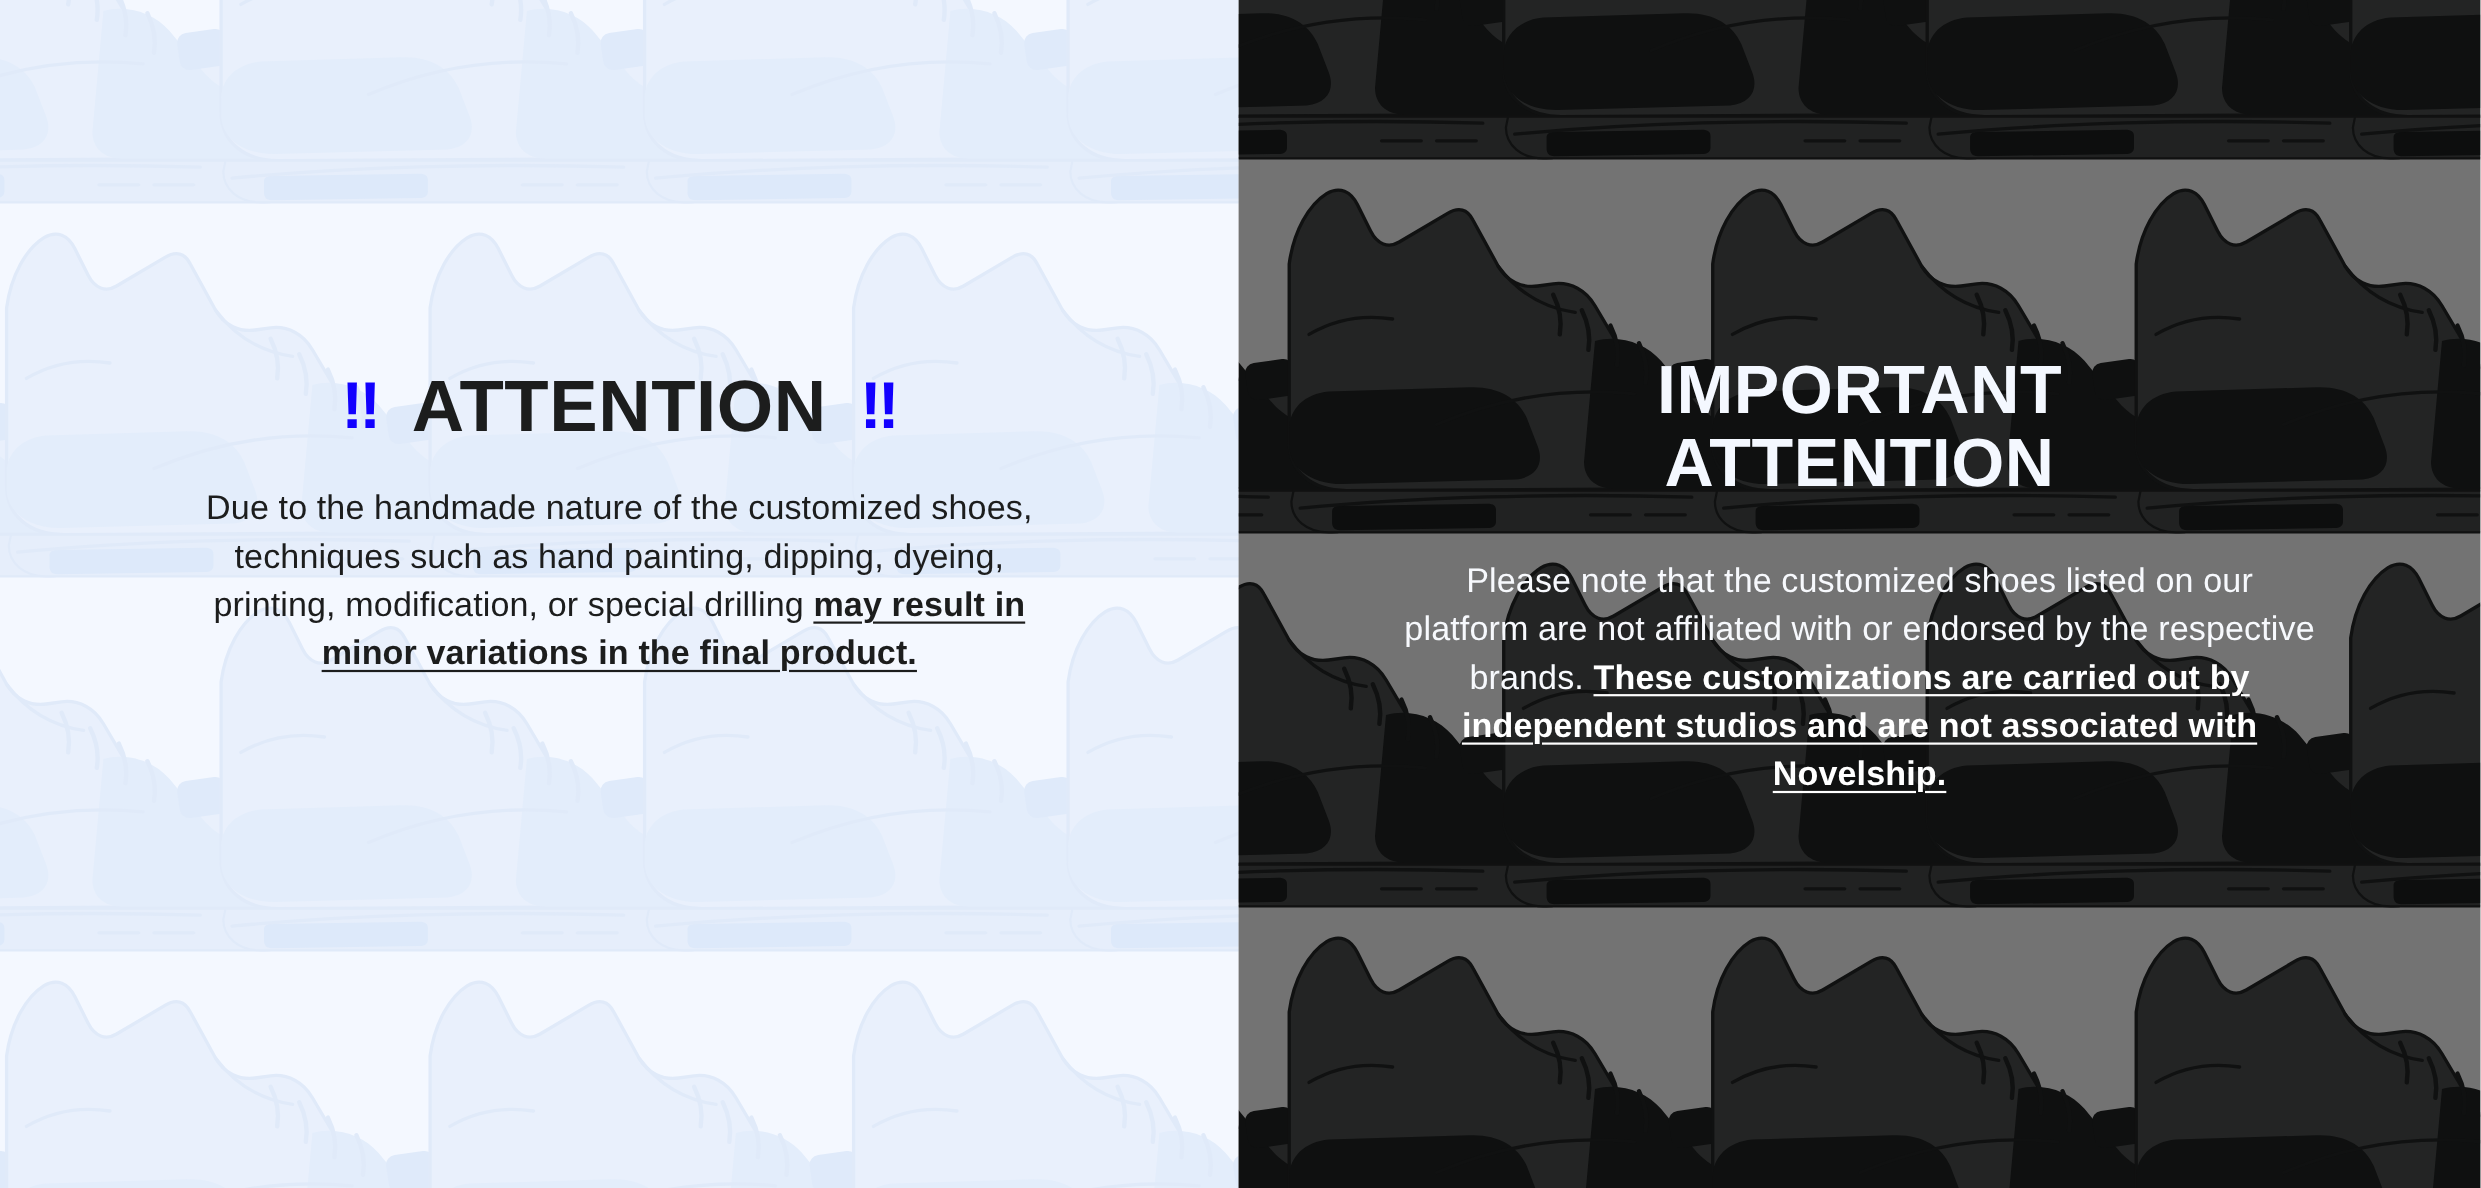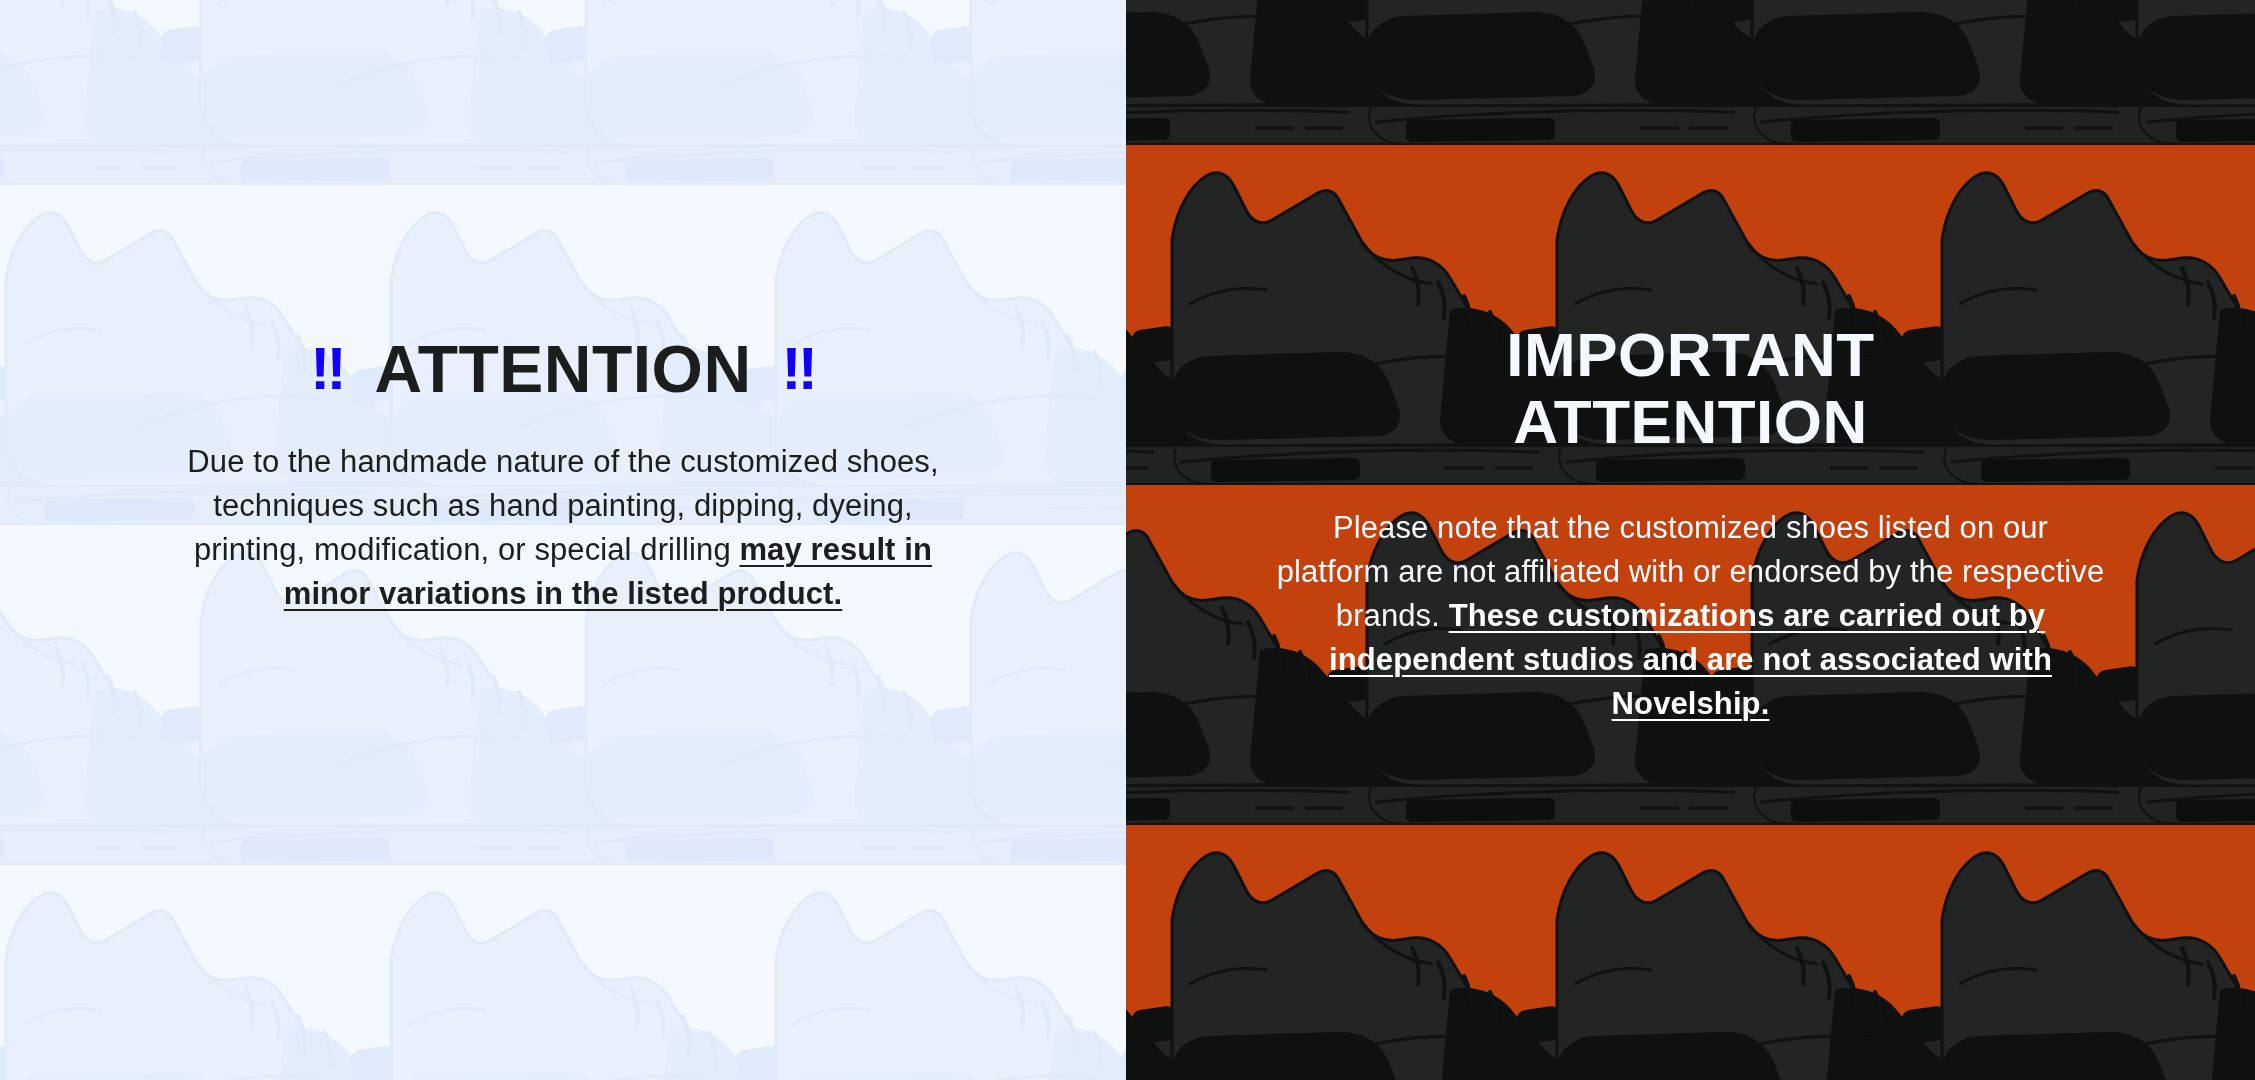--- a/index.html
+++ b/index.html
@@ -28,21 +28,21 @@
     justify-content: center;
   }
 
   .panel-light {
     width: 1126px;
     background-color: #f4f8ff;
   }
 
   .panel-dark {
     width: 1129px;
-    background-color: #c2410c;
+    background-color: #737373;
   }
 
   .pattern-layer {
     position: absolute;
     inset: 0;
     pointer-events: none;
     z-index: 0;
   }
 
   .pattern-layer svg {
@@ -217,21 +217,21 @@
     <div class="panel-inner">
       <div class="spacer-light"></div>
 
       <h1 class="attention-heading">
         <span class="bang">‼</span>
         <span class="attention-word">ATTENTION</span>
         <span class="bang">‼</span>
       </h1>
 
       <p class="body-copy body-light">
-        <span>Due to the handmade nature of the customized shoes, techniques such as hand painting, dipping, dyeing, printing, modification, or special drilling </span><span class="emph">may result in minor variations in the listed product.</span>
+        <span>Due to the handmade nature of the customized shoes, techniques such as hand painting, dipping, dyeing, printing, modification, or special drilling </span><span class="emph">may result in minor variations in the final product.</span>
       </p>
     </div>
   </section>
 
   <section class="panel panel-dark">
 
     <div class="pattern-layer">
       <svg viewBox="0 0 1129 1080" preserveAspectRatio="xMidYMid slice" xmlns="http://www.w3.org/2000/svg">
         <defs>
           <g id="sneaker-dark">

